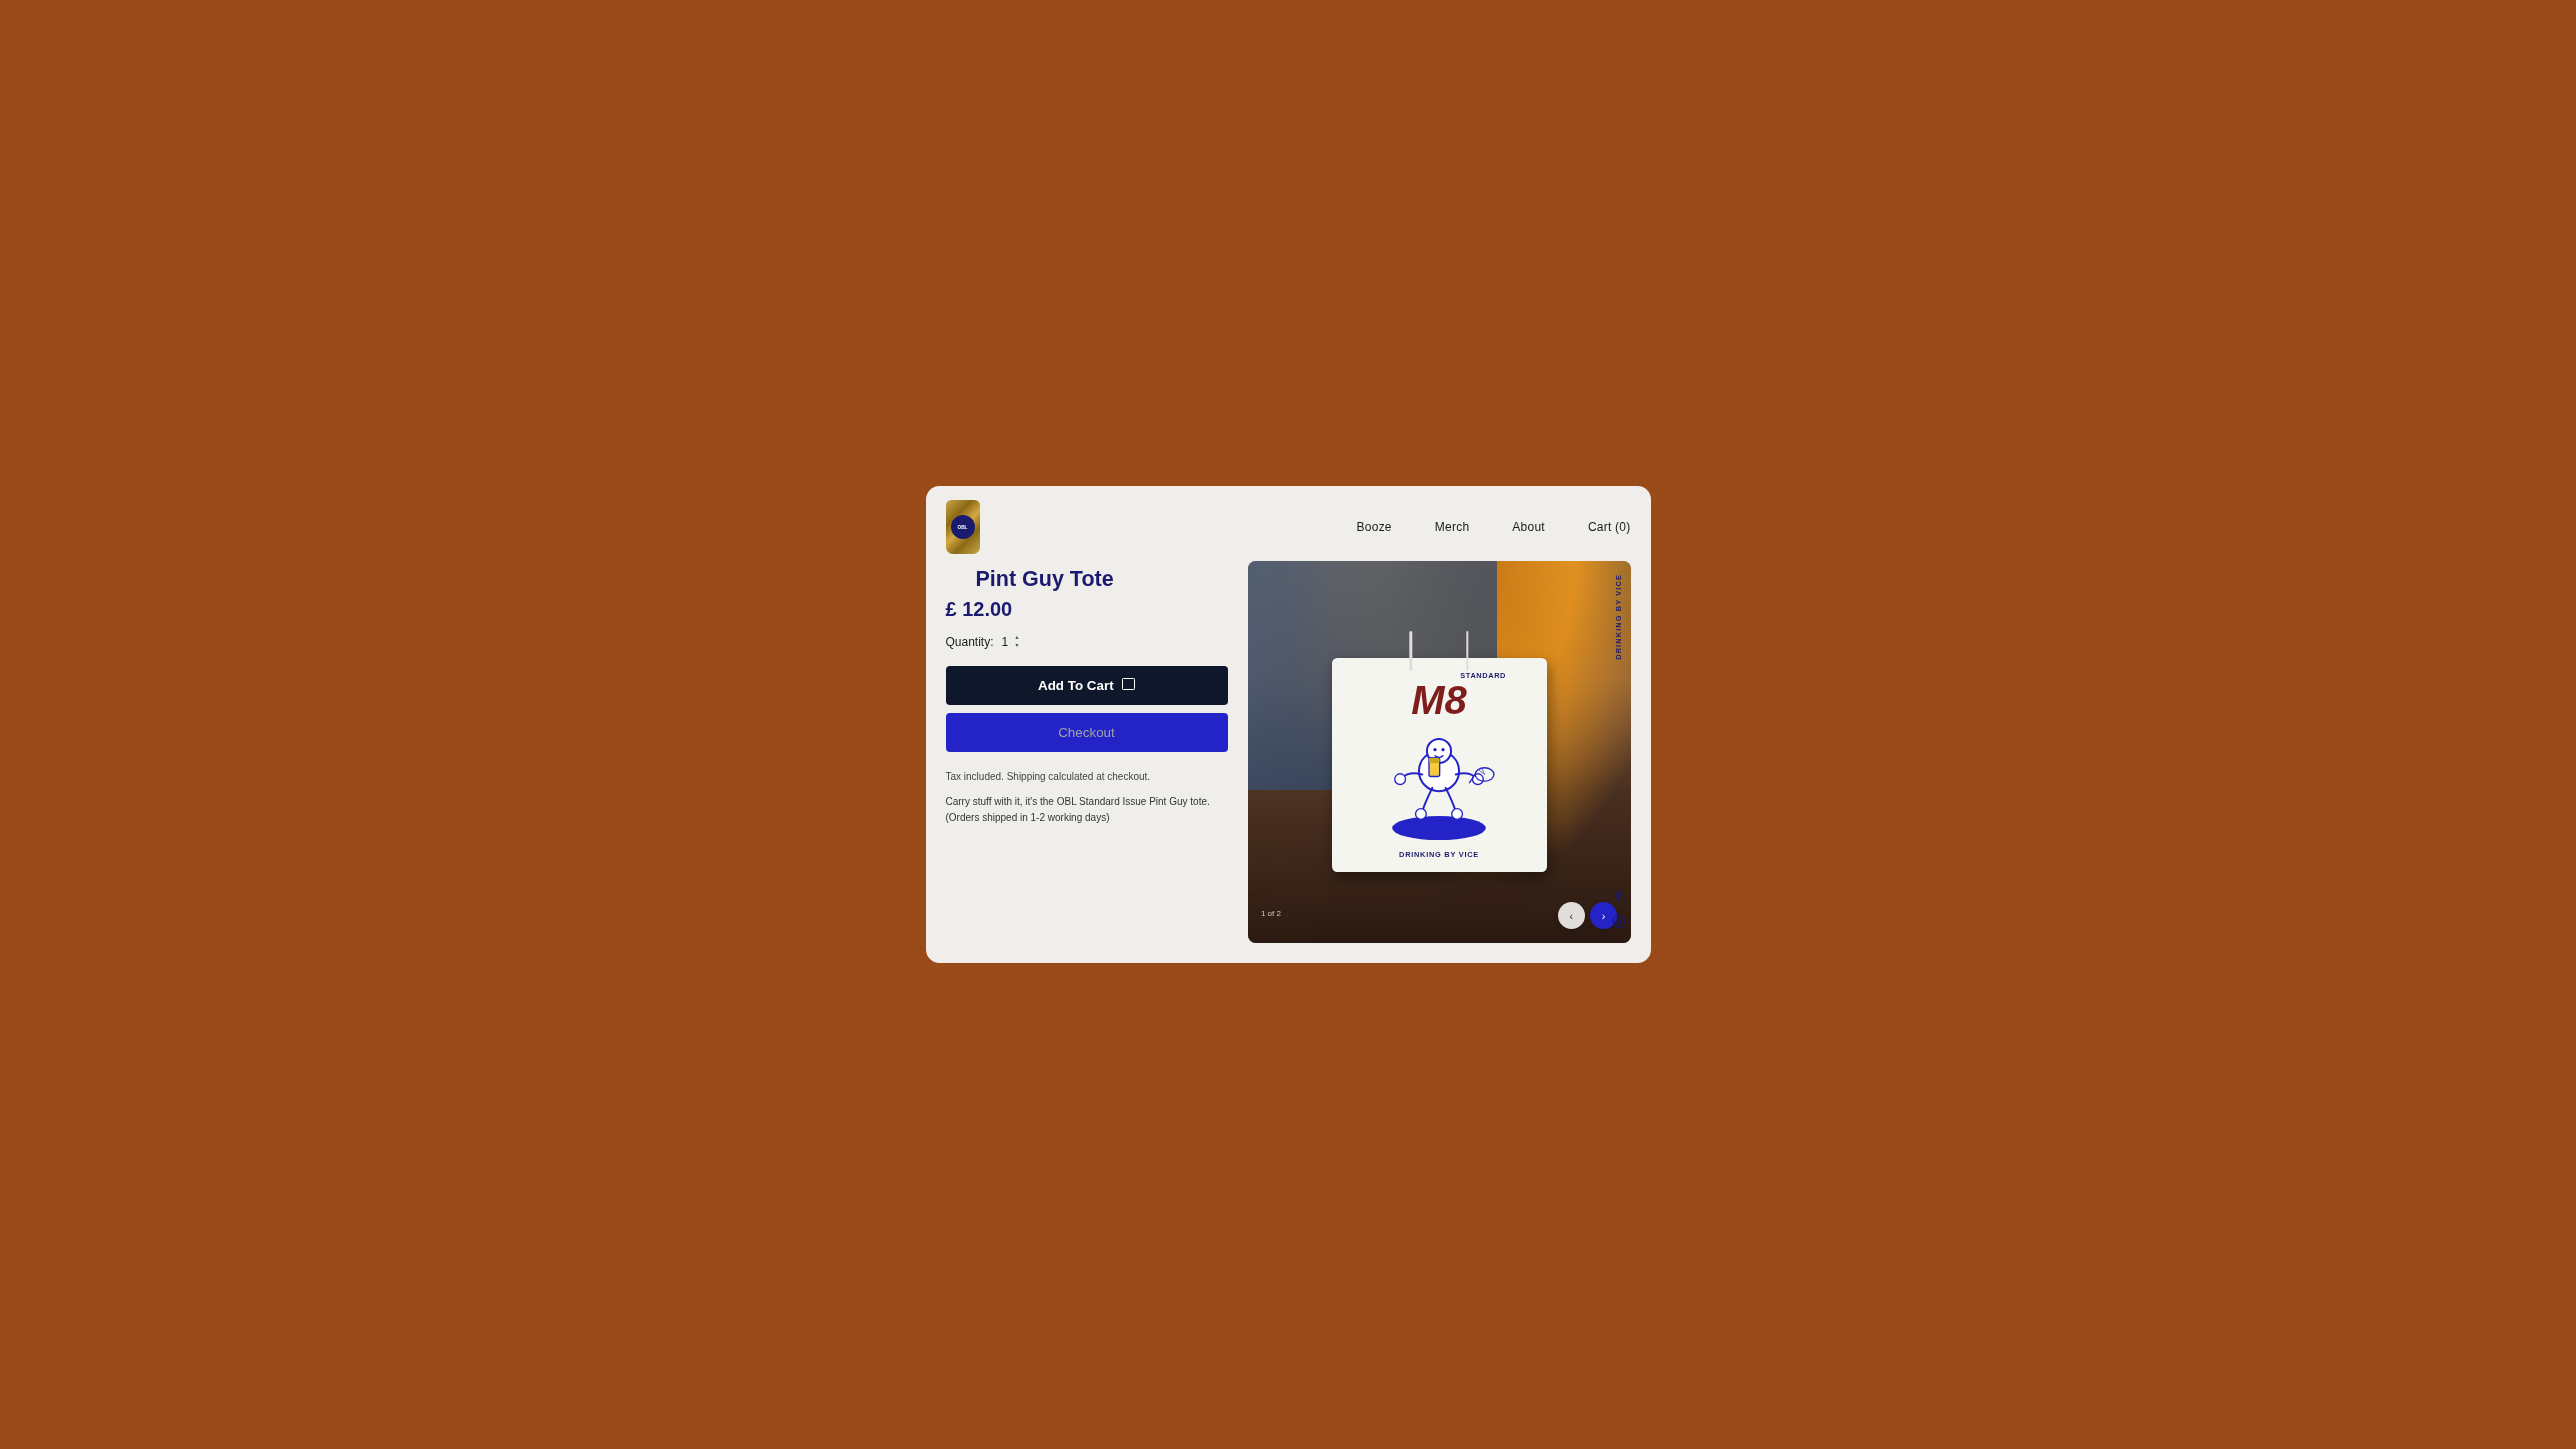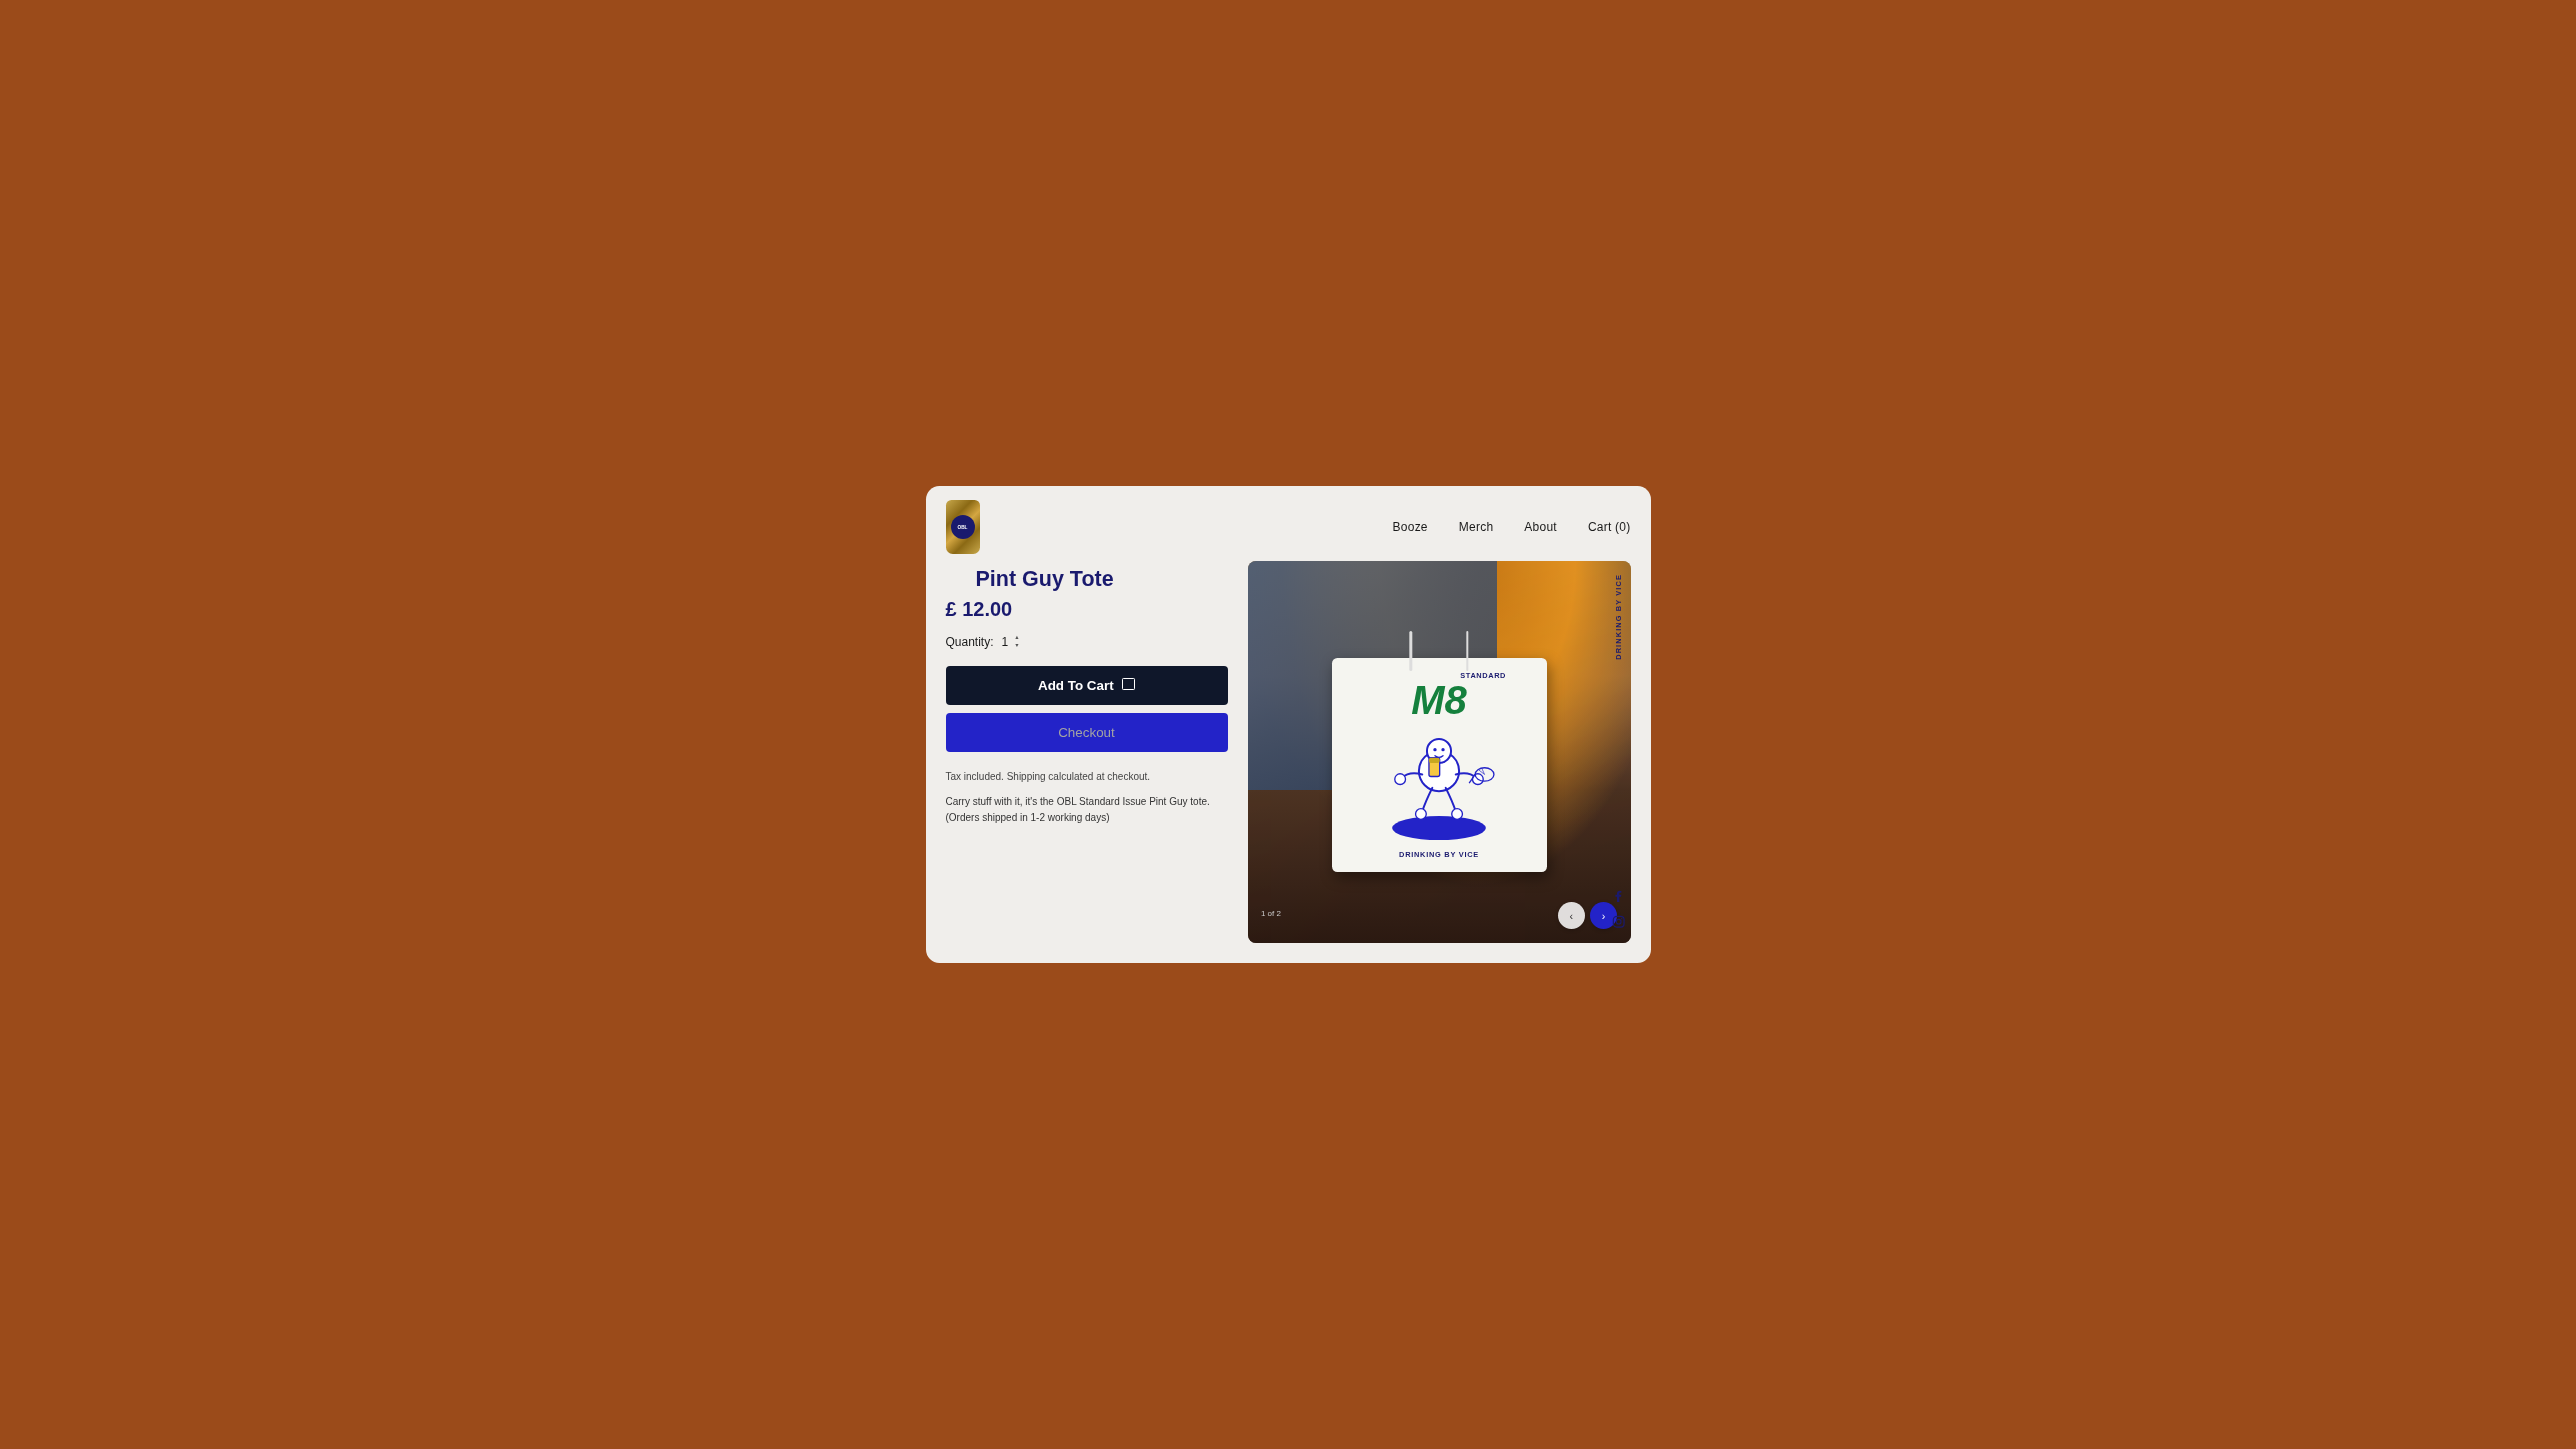--- a/index.html
+++ b/index.html
@@ -66,21 +66,21 @@
       font-size: 4.7px;
       font-weight: bold;
       top: 50%;
       left: 50%;
       transform: translate(-50%, -50%);
     }
 
     nav {
       display: flex;
       align-items: flex-start;
-      gap: 31px;
+      gap: 43px;
     }
 
     nav a {
       text-decoration: none;
       color: #1a1a1a;
       font-size: 12px;
       font-weight: 500;
       letter-spacing: 0.02em;
     }
 
@@ -435,21 +435,21 @@
         <div class="denim-bg"></div>
 
         <div class="tote-wrapper">
           <div class="tote-illustration">
             <div class="tote-handles">
               <div class="tote-handle"></div>
               <div class="tote-handle"></div>
             </div>
             <div class="tote-content">
               <div style="align-self:flex-end; font-size:7.4px; font-weight:800; color:#1a1a6e; letter-spacing:0.08em; margin-bottom:2.7px;">STANDARD</div>
-              <div style="font-size:40px; font-weight:900; color:#15803d; line-height:0.9; margin-bottom:5.4px; font-style:italic;">M8</div>
+              <div style="font-size:40px; font-weight:900; color:#7f1d1d; line-height:0.9; margin-bottom:5.4px; font-style:italic;">M8</div>
 
               <svg class="tote-svg" viewBox="0 0 200 180" xmlns="http://www.w3.org/2000/svg">
 
                 <ellipse cx="100" cy="155" rx="70" ry="18" fill="#2323c8"></ellipse>
 
                 <circle cx="100" cy="70" r="30" fill="white" stroke="#2323c8" stroke-width="3"></circle>
 
                 <circle cx="100" cy="40" r="18" fill="white" stroke="#2323c8" stroke-width="3"></circle>
 
                 <rect x="85" y="50" width="16" height="28" rx="3" fill="#f5c842" stroke="#2323c8" stroke-width="2"></rect>

